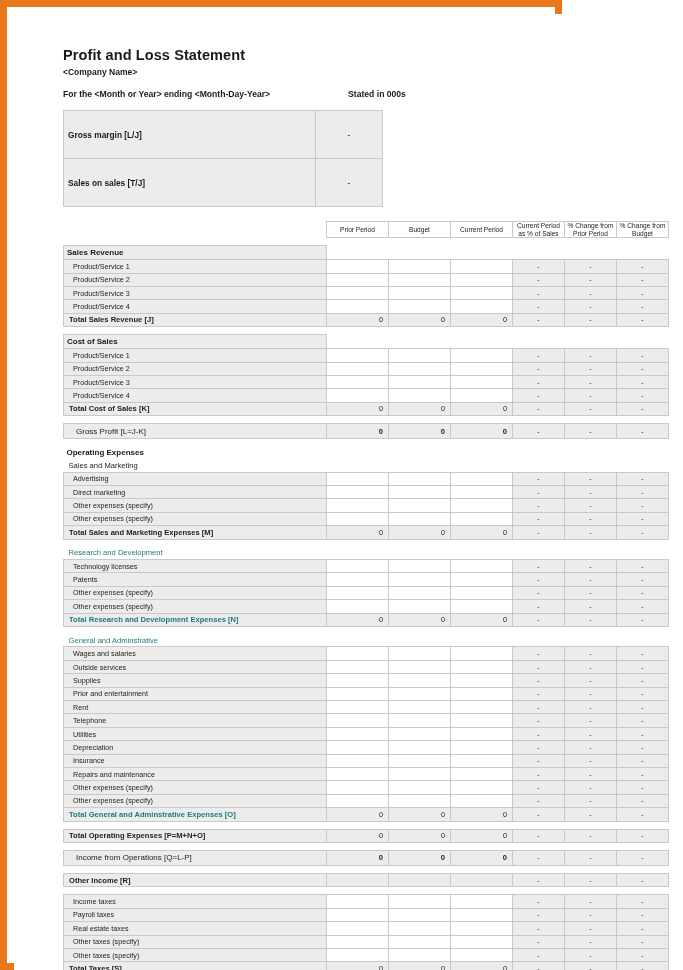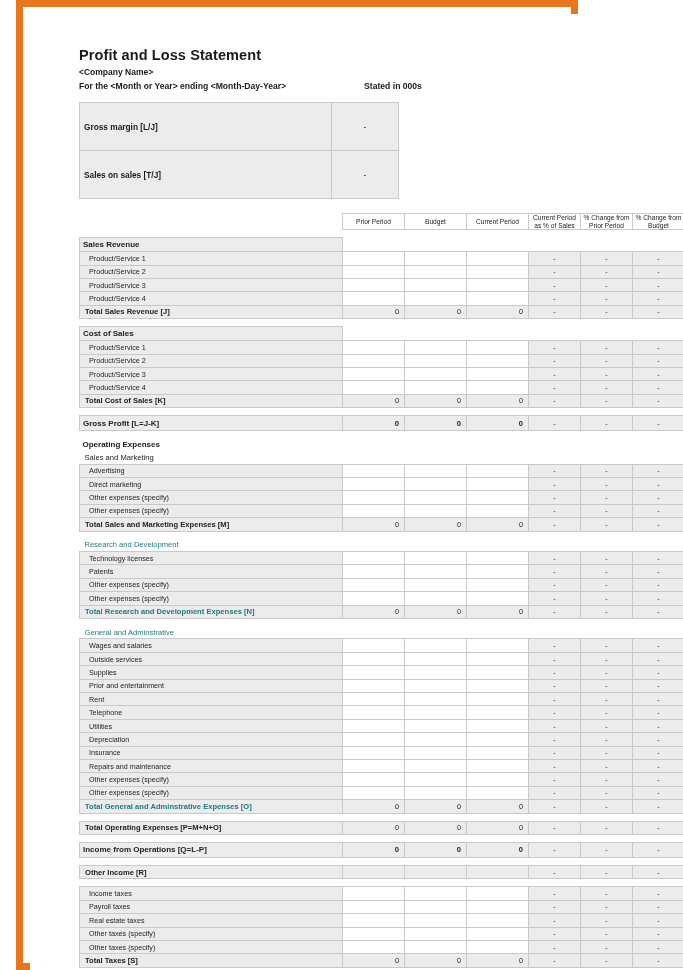--- a/index.html
+++ b/index.html
@@ -8,21 +8,21 @@
   }
   body {
     width: 683px;
     height: 970px;
     background: #ffffff;
     font-family: "Liberation Sans", sans-serif;
     overflow: hidden;
   }
   .page-frame {
     position: absolute;
-    left: 16px; top: 0;
+    left: 0; top: 0;
     width: 562px; height: 970px;
     box-sizing: border-box;
     border: 7px solid #e8761a;
     background: #ffffff;
   }
   .sheet {
     position: absolute;
     left: 7px; top: 7px;
     width: 669px;
     height: 956px;
@@ -38,21 +38,21 @@
     color: #1a1a1a;
     letter-spacing: 0.1px;
   }
   .company-name {
     font-size: 8.5px;
     font-weight: bold;
     color: #1a1a1a;
     margin-top: 4px;
   }
   .period-row {
-    margin-top: 4px;
+    margin-top: 12px;
     display: flex;
     align-items: baseline;
   }
   .period-text {
     font-size: 8.6px;
     font-weight: bold;
     color: #1a1a1a;
   }
   .stated-text {
     font-size: 8.6px;
@@ -160,24 +160,24 @@
     padding-right: 5px;
     font-size: 7.3px;
   }
   .total td.pct {
     background: #ececec;
     border: 1px solid #c9c9c9;
     text-align: center;
     font-size: 7px;
   }
   .bigtotal td.label {
-    padding-left: 3px;
-    background: #ececec;
-    border: 1px solid #c9c9c9;
-    font-weight: bold;
+    padding-left: 12px;
+    background: #ececec;
+    border: 1px solid #c9c9c9;
+    font-weight: normal;
     font-size: 8px;
     height: 14px;
   }
   .bigtotal td.cell {
     background: #ececec;
     border: 1px solid #c9c9c9;
     text-align: right;
     padding-right: 5px;
     font-weight: bold;
     font-size: 7.6px;

